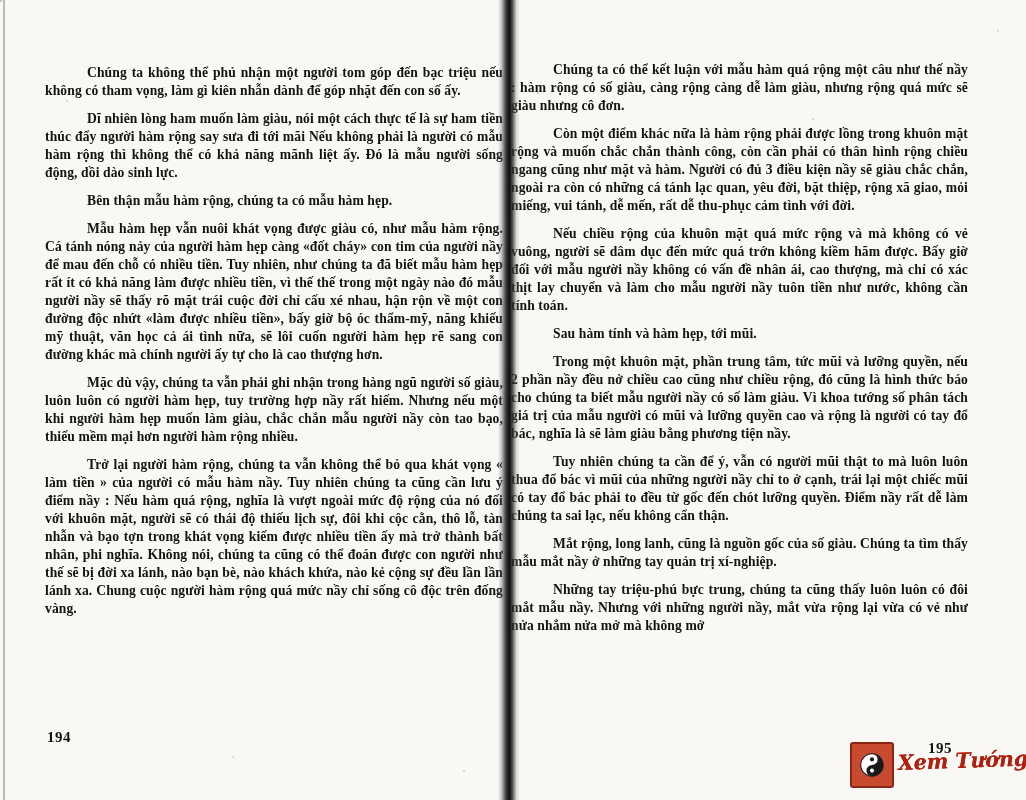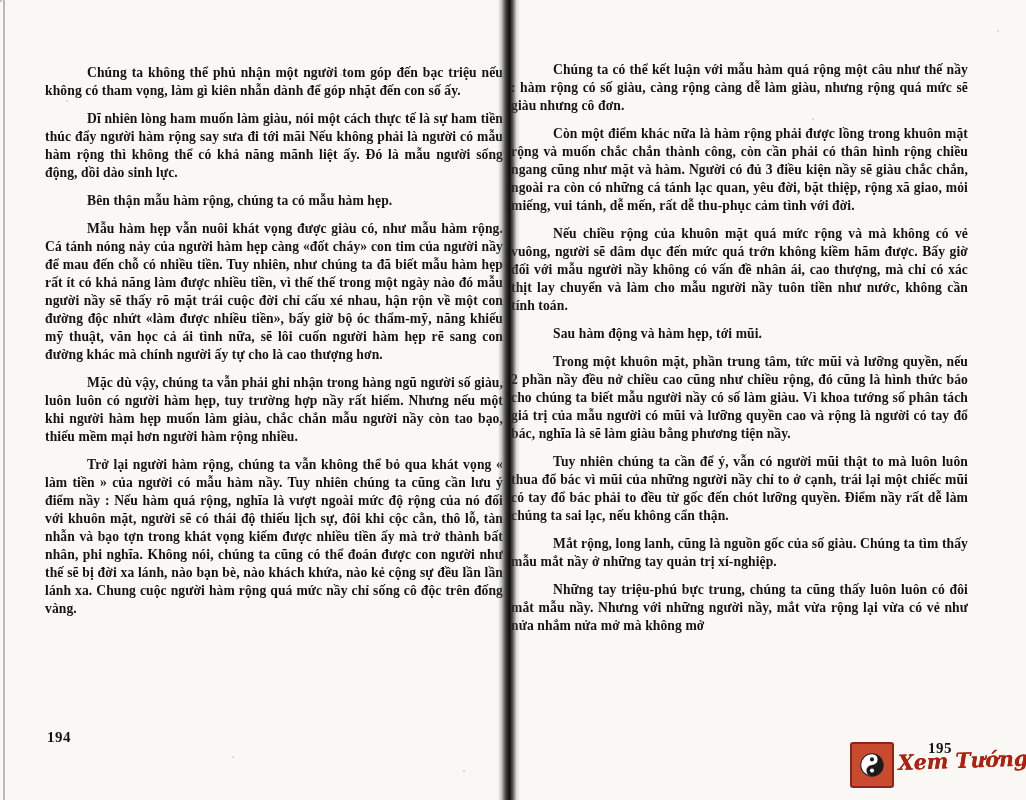--- a/index.html
+++ b/index.html
@@ -102,21 +102,21 @@
     <p>Mẫu hàm hẹp vẫn nuôi khát vọng được giàu có, như mẫu hàm rộng. Cá tánh nóng nảy của người hàm hẹp càng «đốt cháy» con tim của người nầy để mau đến chỗ có nhiều tiền. Tuy nhiên, như chúng ta đã biết mẫu hàm hẹp rất ít có khả năng làm được nhiều tiền, vì thế thế trong một ngày nào đó mẫu người nầy sẽ thấy rõ mặt trái cuộc đời chỉ cấu xé nhau, hận rộn về một con đường độc nhứt «làm được nhiều tiền», bấy giờ bộ óc thẩm-mỹ, năng khiếu mỹ thuật, văn học cả ái tình nữa, sẽ lôi cuốn người hàm hẹp rẽ sang con đường khác mà chính người ấy tự cho là cao thượng hơn.</p>
     <p>Mặc dù vậy, chúng ta vẫn phải ghi nhận trong hàng ngũ người số giàu, luôn luôn có người hàm hẹp, tuy trường hợp nầy rất hiếm. Nhưng nếu một khi người hàm hẹp muốn làm giàu, chắc chắn mẫu người nầy còn tao bạo, thiếu mềm mại hơn người hàm rộng nhiều.</p>
     <p>Trở lại người hàm rộng, chúng ta vẫn không thể bỏ qua khát vọng « làm tiền » của người có mẫu hàm nầy. Tuy nhiên chúng ta cũng cần lưu ý điểm nầy : Nếu hàm quá rộng, nghĩa là vượt ngoài mức độ rộng của nó đối với khuôn mặt, người sẽ có thái độ thiếu lịch sự, đôi khi cộc cằn, thô lỗ, tàn nhẫn và bạo tợn trong khát vọng kiếm được nhiều tiền ấy mà trở thành bất nhân, phi nghĩa. Không nói, chúng ta cũng có thể đoán được con người như thế sẽ bị đời xa lánh, nào bạn bè, nào khách khứa, nào kẻ cộng sự đều lần lần lánh xa. Chung cuộc người hàm rộng quá mức nầy chỉ sống cô độc trên đống vàng.</p>
   </div>
   <div class="pagenum pagenum-left">194</div>
 
   <div class="page-col right-col">
     <p>Chúng ta có thể kết luận với mẫu hàm quá rộng một câu như thế nầy : hàm rộng có số giàu, càng rộng càng dễ làm giàu, nhưng rộng quá mức sẽ giàu nhưng cô đơn.</p>
     <p>Còn một điểm khác nữa là hàm rộng phải được lồng trong khuôn mặt rộng và muốn chắc chắn thành công, còn cần phải có thân hình rộng chiều ngang cũng như mặt và hàm. Người có đủ 3 điều kiện nầy sẽ giàu chắc chắn, ngoài ra còn có những cá tánh lạc quan, yêu đời, bặt thiệp, rộng xã giao, mỏi miếng, vui tánh, dễ mến, rất dễ thu-phục cảm tình với đời.</p>
     <p>Nếu chiều rộng của khuôn mặt quá mức rộng và mà không có vẻ vuông, người sẽ dâm dục đến mức quá trớn không kiềm hãm được. Bấy giờ đối với mẫu người nầy không có vấn đề nhân ái, cao thượng, mà chỉ có xác thịt lay chuyển và làm cho mẫu người nầy tuôn tiền như nước, không cần tính toán.</p>
-    <p>Sau hàm động và hàm hẹp, tới mũi.</p>
+    <p>Sau hàm tính và hàm hẹp, tới mũi.</p>
     <p>Trong một khuôn mặt, phần trung tâm, tức mũi và lưỡng quyền, nếu 2 phần nầy đều nở chiều cao cũng như chiều rộng, đó cũng là hình thức báo cho chúng ta biết mẫu người nầy có số làm giàu. Vì khoa tướng số phân tách giá trị của mẫu người có mũi và lưỡng quyền cao và rộng là người có tay đổ bác, nghĩa là sẽ làm giàu bằng phương tiện nầy.</p>
     <p>Tuy nhiên chúng ta cần để ý, vẫn có người mũi thật to mà luôn luôn thua đổ bác vì mũi của những người nầy chỉ to ở cạnh, trái lại một chiếc mũi có tay đổ bác phải to đều từ gốc đến chót lưỡng quyền. Điểm nầy rất dễ làm chúng ta sai lạc, nếu không cẩn thận.</p>
     <p>Mắt rộng, long lanh, cũng là nguồn gốc của số giàu. Chúng ta tìm thấy mẫu mắt nầy ở những tay quản trị xí-nghiệp.</p>
     <p>Những tay triệu-phú bực trung, chúng ta cũng thấy luôn luôn có đôi mắt mẫu nầy. Nhưng với những người nầy, mắt vừa rộng lại vừa có vẻ như nửa nhắm nửa mở mà không mở</p>
   </div>
   <div class="pagenum pagenum-right">195</div>
 
   <div class="gutter"></div>
 
   <div class="watermark">

